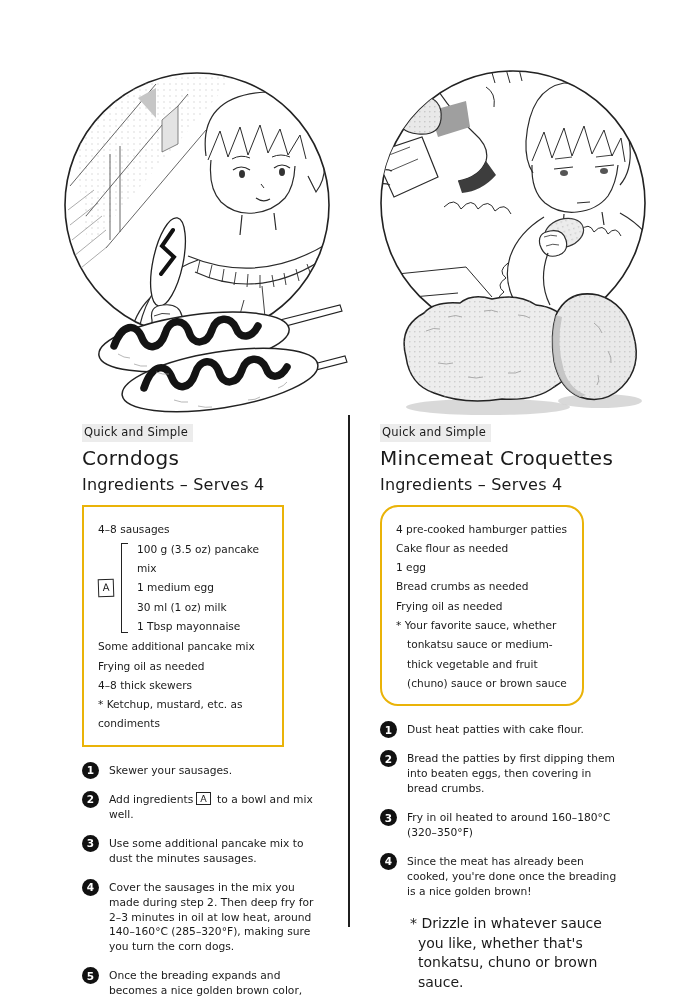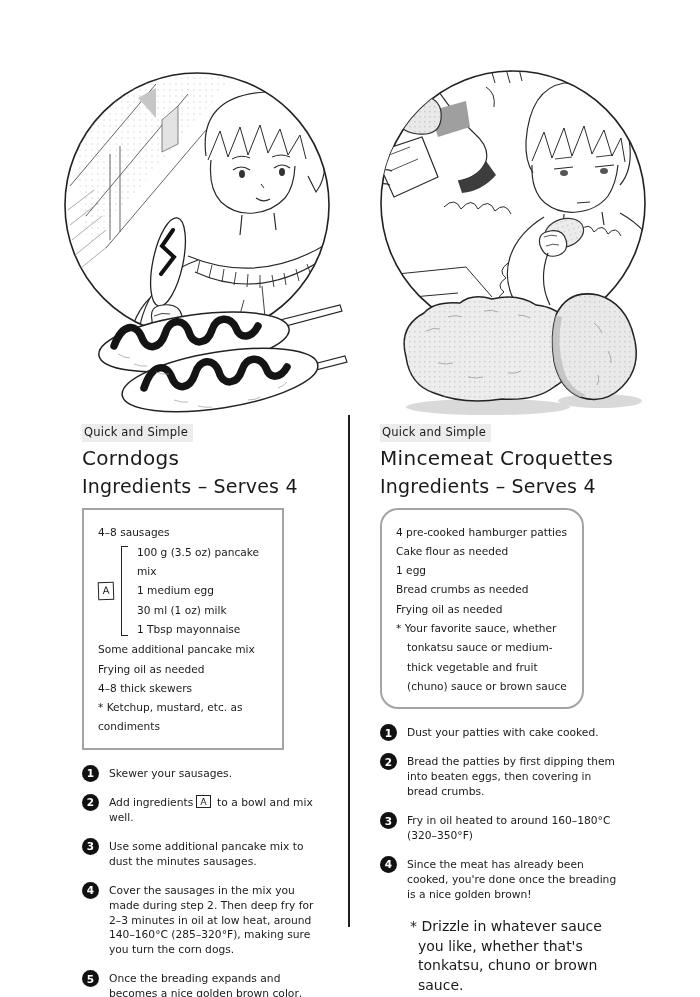--- a/index.html
+++ b/index.html
@@ -5,22 +5,22 @@
   html,body{margin:0;padding:0;}
   body{background:#9a9a9a;font-family:"DejaVu Sans",sans-serif;}
   .page{position:relative;width:700px;height:997px;background:#fff;color:#1a1a1a;overflow:hidden;margin:0 auto;}
   .illo{position:absolute;}
   .divider{position:absolute;left:348px;top:415px;width:2px;height:512px;background:#1f1f1f;}
   .col{position:absolute;top:421px;}
   .col-left{left:82px;width:234px;}
   .col-right{left:380px;width:240px;}
   .badge{display:inline-block;background:#ececec;font-size:11.5px;line-height:1.45;padding:0 5px 1px 2px;letter-spacing:.2px;}
   .title{font-size:20px;line-height:1.15;margin-top:5px;letter-spacing:.3px;}
-  .serves{font-size:19px;margin-top:5px;letter-spacing:.2px;}
-  .ing-box{border:2px solid #a3a3a3;margin-top:11px;padding:13px 8px 11px 14px;font-size:10.6px;line-height:1.82;}
+  .serves{font-size:16px;margin-top:5px;letter-spacing:.2px;}
+  .ing-box{border:2px solid #eab308;margin-top:11px;padding:13px 8px 11px 14px;font-size:10.6px;line-height:1.82;}
   .col-right .ing-box{width:178px;border-radius:18px;}
   .col-left  .ing-box{width:176px;}
   .group-row{display:flex;align-items:center;margin:1px 0;}
   .a-label{flex:none;width:14px;height:16px;border:1.3px solid #222;display:flex;align-items:center;justify-content:center;font-size:10px;line-height:1;margin-right:7px;transform:rotate(-2deg);}
   .bracket{flex:none;align-self:stretch;width:7px;border-left:1.4px solid #222;position:relative;margin:3px 8px 3px 0;}
   .bracket::before,.bracket::after{content:"";position:absolute;left:0;width:6px;height:0;border-top:1.4px solid #222;}
   .bracket::before{top:0;}
   .bracket::after{bottom:0;}
   .note{padding-left:11px;text-indent:-11px;}
   .steps{margin-top:15px;}
@@ -228,21 +228,21 @@
       <div>Cake flour as needed</div>
       <div>1 egg</div>
       <div>Bread crumbs as needed</div>
       <div>Frying oil as needed</div>
       <div class="note">* Your favorite sauce, whether tonkatsu sauce or medium-thick vegetable and fruit (chuno) sauce or brown sauce</div>
     </div>
 
     <div class="steps">
       <div class="step">
         <div class="stepnum">1</div>
-        <div class="steptext">Dust your patties with cake cooked.</div>
+        <div class="steptext">Dust heat patties with cake flour.</div>
       </div>
       <div class="step">
         <div class="stepnum">2</div>
         <div class="steptext">Bread the patties by first dipping them into beaten eggs, then covering in bread crumbs.</div>
       </div>
       <div class="step">
         <div class="stepnum">3</div>
         <div class="steptext">Fry in oil heated to around 160–180°C (320–350°F)</div>
       </div>
       <div class="step">

